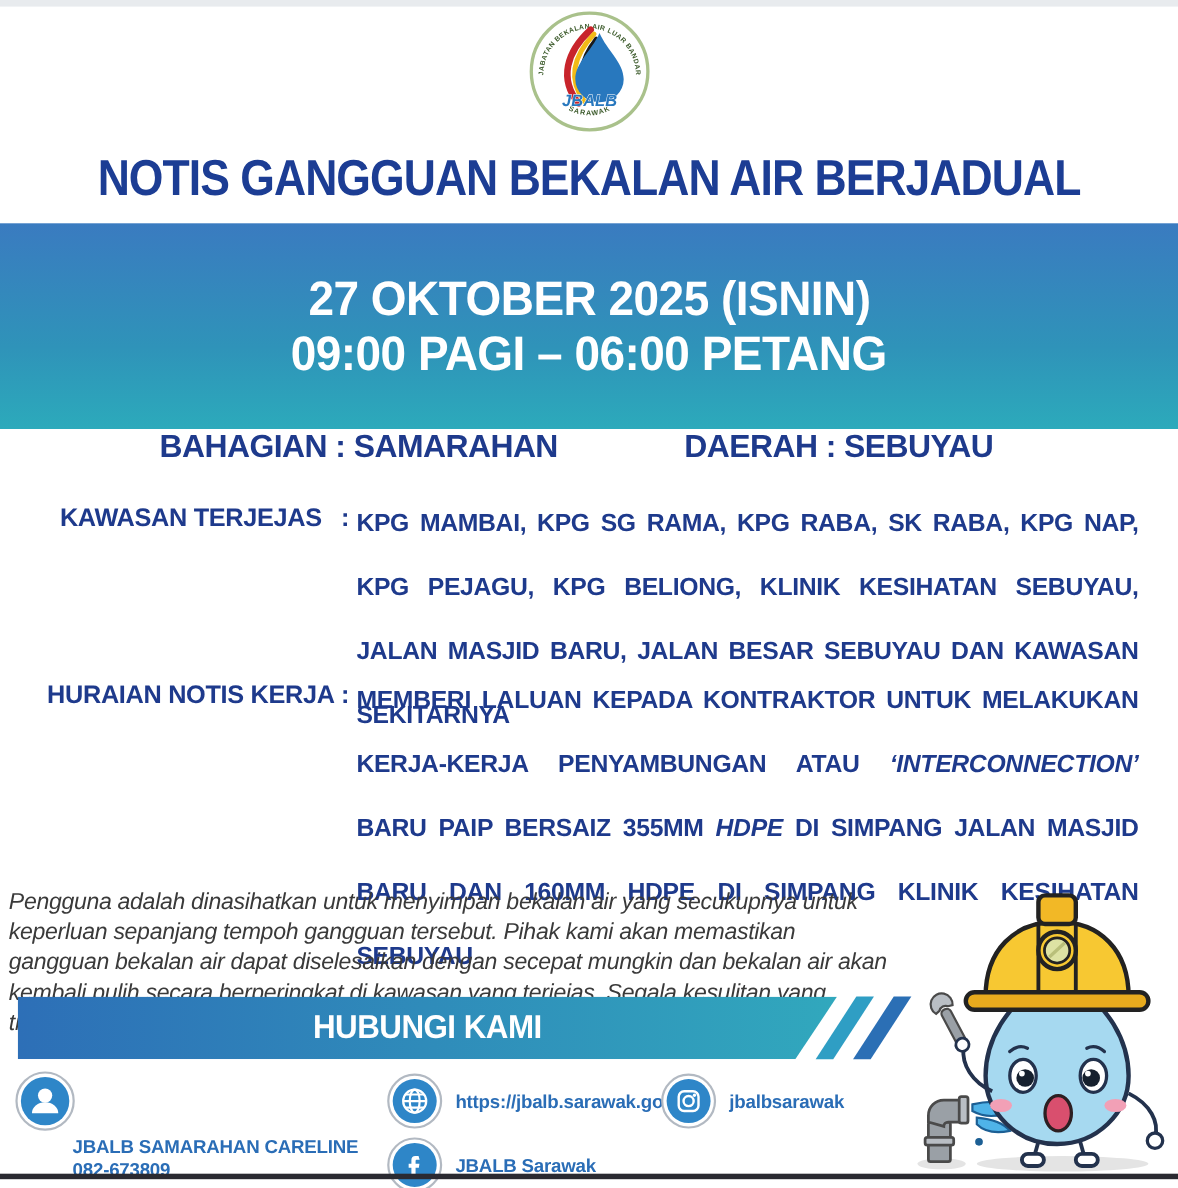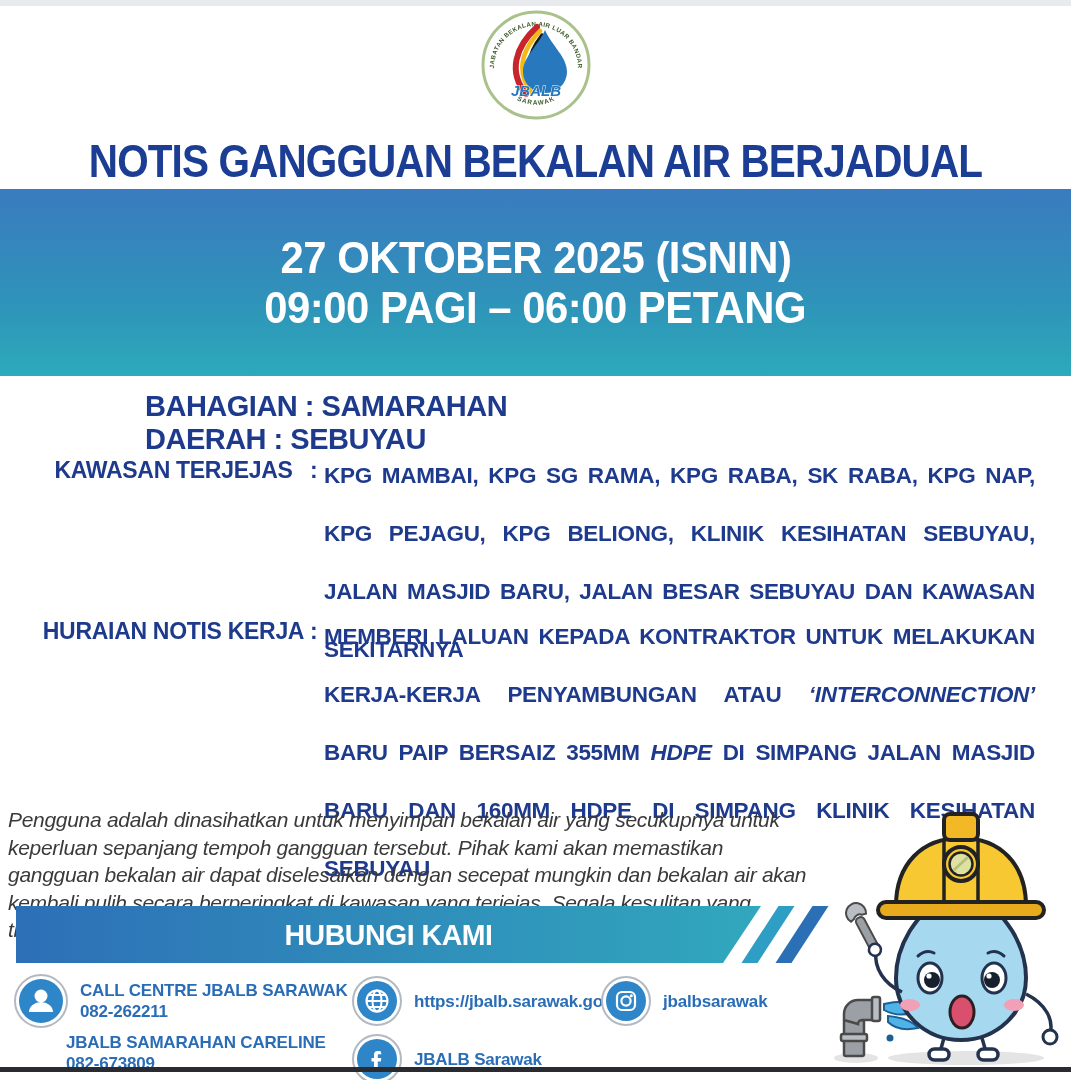--- a/index.html
+++ b/index.html
@@ -7,29 +7,29 @@
   .page { position:relative; width:1071px; height:1080px; background:#ffffff; overflow:hidden; }
 
   .top-strip { position:absolute; top:0; left:0; width:100%; height:6px; background:#e8ebee; }
 
   .logo-wrap { position:absolute; top:10px; left:50%; transform:translateX(-50%); width:110px; height:110px; }
 
   .title { position:absolute; top:134px; left:0; width:100%; text-align:center;
            font-size:46px; font-weight:bold; color:#1c3d94; letter-spacing:-1px;
            transform:scaleX(0.88); transform-origin:center; white-space:nowrap; }
 
-  .banner { position:absolute; top:189px; left:0; width:100%; height:187px;
+  .banner { position:absolute; top:203px; left:0; width:100%; height:187px;
             background:linear-gradient(180deg,#3a7bc0 0%,#2f93b9 60%,#2caabb 100%);
             display:flex; flex-direction:column; justify-content:center; align-items:center; gap:0; }
   .banner .line { color:#ffffff; font-weight:bold; font-size:44px; letter-spacing:-0.5px;
                   transform:scaleX(0.95); white-space:nowrap; }
 
   .region-row { position:absolute; top:390px; left:0; width:100%; display:flex;
                 padding:0 168px 0 145px; justify-content:space-between;
-                font-size:29px; font-weight:bold; color:#1e3a8c; letter-spacing:-0.5px;flex-direction:column; }
+                font-size:29px; font-weight:bold; color:#1e3a8c; letter-spacing:-0.5px; }
 
   .section { position:absolute; left:0; width:100%; display:flex; padding:0 36px 0 37px;
              color:#1e3a8c; font-weight:bold; }
   .section .sec-label { flex:none; width:273px; font-size:23px; letter-spacing:-0.3px; line-height:47px;text-align:center; }
   .section .sec-colon { flex:none; width:14px; font-size:23px; line-height:47px; }
   .section .sec-text  { flex:1; font-size:22.5px; letter-spacing:-0.3px; line-height:58px;
                         text-align:justify; }
   .sec-text .it { font-style:italic; }
   .kawasan { top:447px; }
   .huraian { top:608px; }
@@ -125,24 +125,20 @@
   <div class="contacts">
 
     <div class="cgroup" style="left:14px; top:2px;">
       <span class="icon-ring">
         <svg width="46" height="46" viewBox="0 0 46 46">
           <circle cx="23" cy="23" r="22" fill="#2e86c8"></circle>
           <circle cx="23" cy="18" r="6.5" fill="#ffffff"></circle>
           <path d="M11,34 a12,10 0 0 1 24,0 Z" fill="#ffffff"></path>
         </svg>
       </span>
-      <div class="ctext">
-        <div>CALL CENTRE JBALB SARAWAK</div>
-        <div>082-262211</div>
-      </div>
     </div>
 
     <div class="cgroup" style="left:66px; top:60px;">
       <div class="ctext">
         <div>JBALB SAMARAHAN CARELINE</div>
         <div>082-673809</div>
       </div>
     </div>
 
     <div class="cgroup" style="left:352px; top:4px;">

